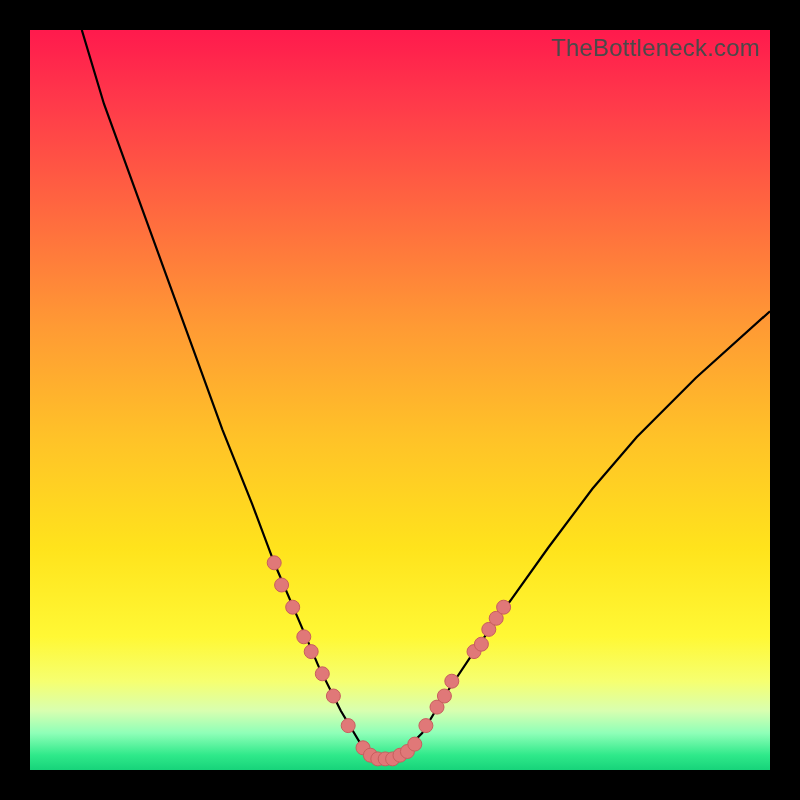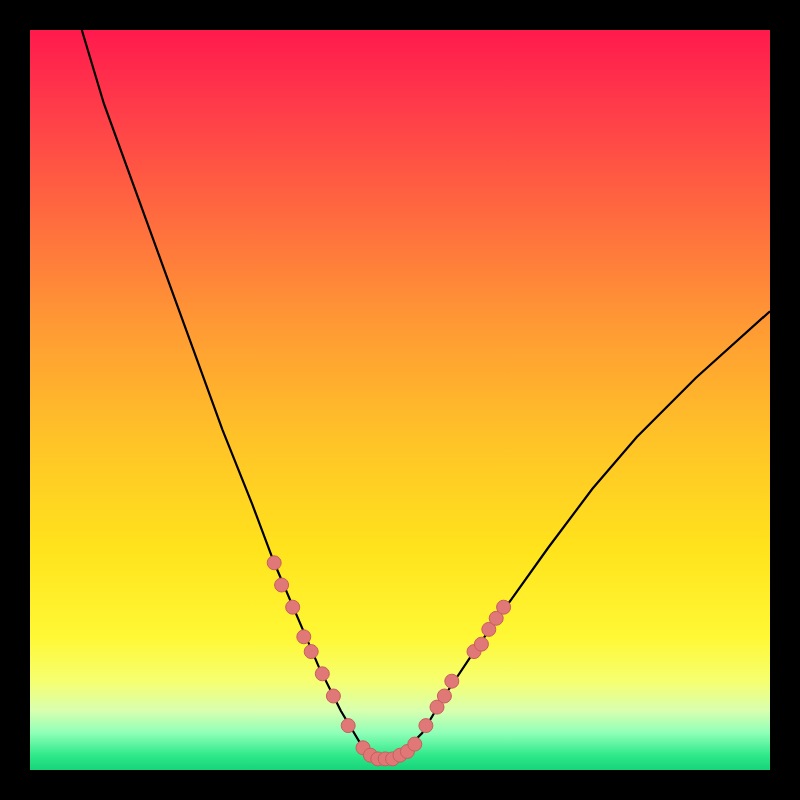--- a/index.html
+++ b/index.html
@@ -55,20 +55,21 @@
     position: absolute;
     left: 0;
     top: 0;
   }
 </style>
 </head>
 <body>
 
 <div class="frame">
   <div class="plot">
+    <div class="watermark">TheBottleneck.com</div>
 
     <svg width="740" height="740" viewBox="0 0 740 740">
       <path id="curve-path" fill="none" stroke="#000000" stroke-width="2.2" d="M51.8 0.0 L74.0 74.0 L103.6 155.4 L133.2 236.8 L162.8 318.2 L192.4 399.6 L222.0 473.6 L244.2 532.8 L266.4 584.6 L288.6 636.4 L310.8 680.8 L333.0 717.8 L347.8 732.6 L370.0 725.2 L392.2 703.0 L414.4 666.0 L444.0 621.6 L481.0 569.8 L518.0 518.0 L562.4 458.8 L606.8 407.0 L666.0 347.8 L740.0 281.2"></path>
       <g id="markers">
           <circle cx="244.2" cy="532.8" r="7" fill="#e07878" stroke="#c85e5e" stroke-width="1"></circle>
           <circle cx="251.6" cy="555.0" r="7" fill="#e07878" stroke="#c85e5e" stroke-width="1"></circle>
           <circle cx="262.7" cy="577.2" r="7" fill="#e07878" stroke="#c85e5e" stroke-width="1"></circle>
           <circle cx="273.8" cy="606.8" r="7" fill="#e07878" stroke="#c85e5e" stroke-width="1"></circle>
           <circle cx="281.2" cy="621.6" r="7" fill="#e07878" stroke="#c85e5e" stroke-width="1"></circle>
           <circle cx="292.3" cy="643.8" r="7" fill="#e07878" stroke="#c85e5e" stroke-width="1"></circle>

